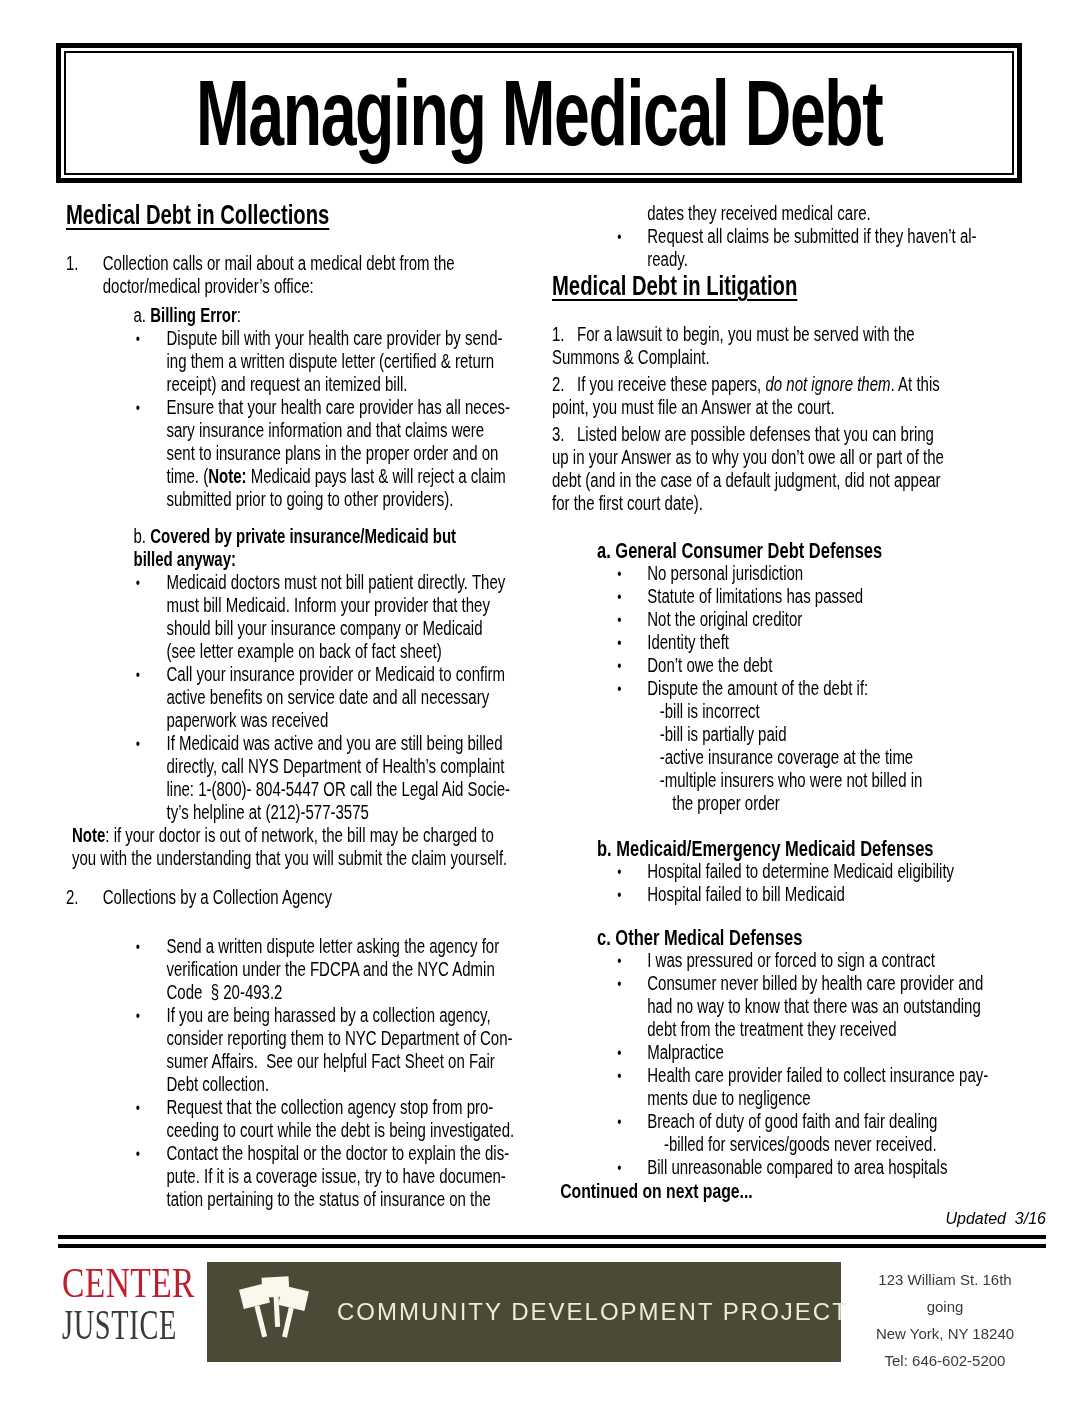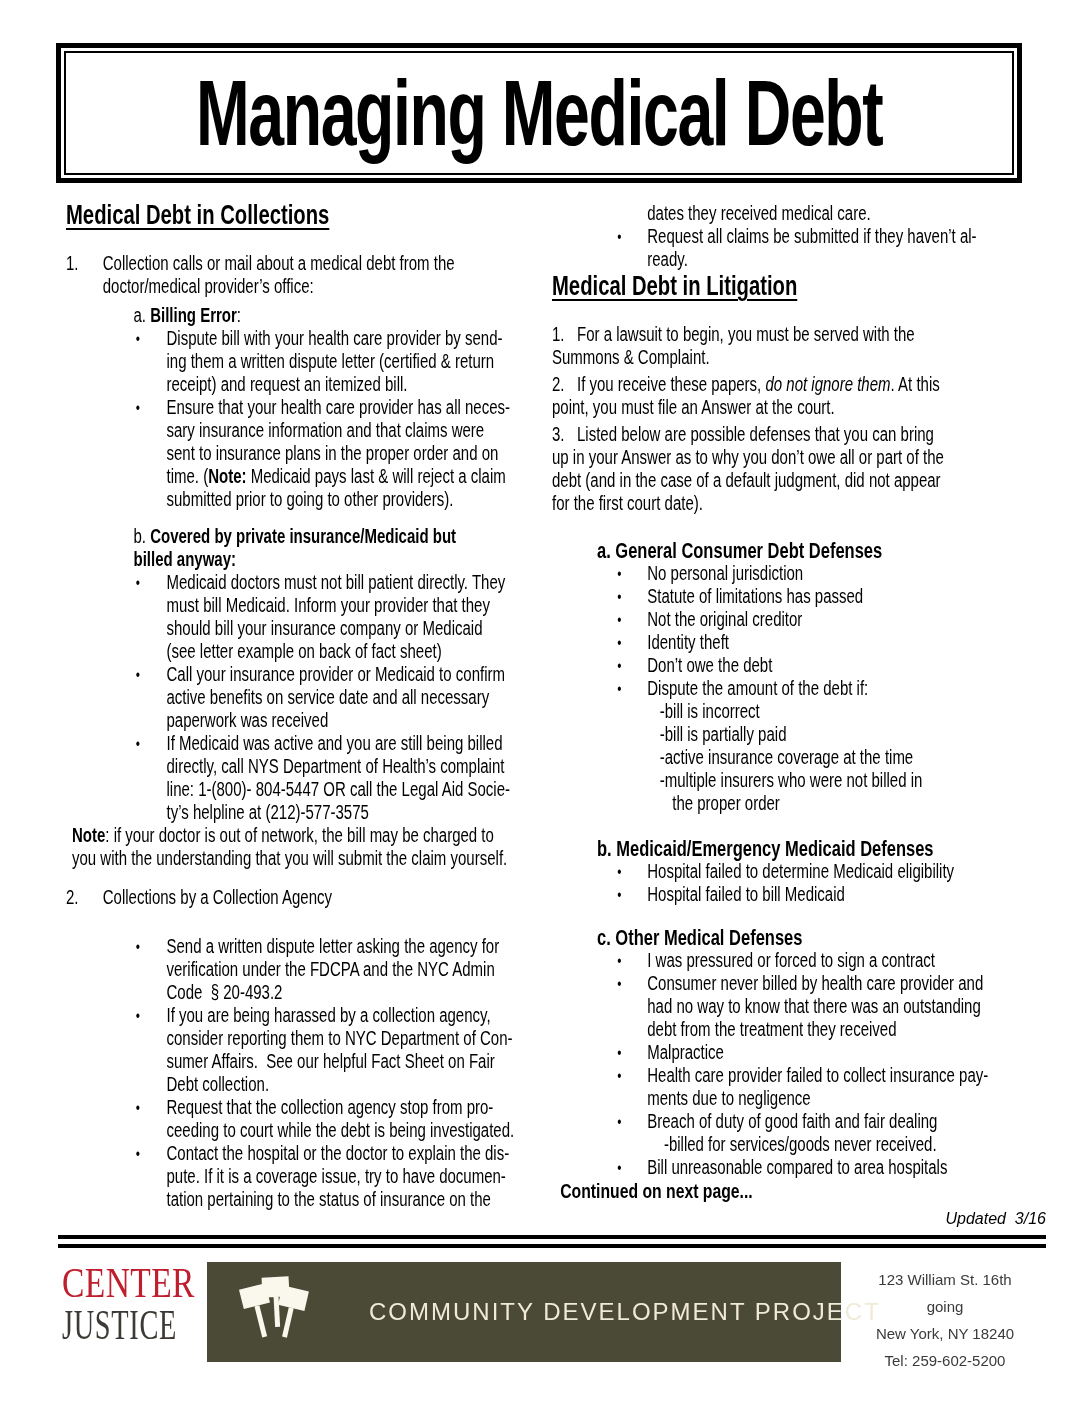--- a/index.html
+++ b/index.html
@@ -49,21 +49,21 @@
   .bottom-rule{position:absolute;top:1235px;left:58px;width:988px;height:5px;border-top:4px solid #000;border-bottom:4px solid #000;}
 
   
   .logo{position:absolute;left:62px;top:1262px;font-family:"Liberation Serif",serif;}
   .logo-line{display:block;height:42px;line-height:42px;font-size:43px;white-space:nowrap;}
   .lw{display:inline-block;transform-origin:0 50%;}
   .lw-u{transform:scaleX(0.92);letter-spacing:1px;}
   .lw-j{transform:scaleX(0.66);letter-spacing:1px;}
   .lw-c{transform:scaleX(0.78);letter-spacing:0.5px;}
 
-  .banner{position:absolute;left:207px;top:1262px;width:634px;height:100px;display:flex;align-items:center;gap:32px;}
+  .banner{position:absolute;left:207px;top:1262px;width:634px;height:100px;display:flex;align-items:center;}
   .banner-icon{margin-left:30px;flex:none;}
   .banner-text{margin-left:28px;font-size:24px;letter-spacing:2px;white-space:nowrap;}
 
   .address{position:absolute;left:852px;top:1266px;width:186px;text-align:center;font-size:15px;line-height:27px;color:#3a3a3a;}
 </style>
 </head>
 <body>
 
 <div class="title-box">
   <div class="title-inner">
@@ -288,14 +288,14 @@
       </g>
     </g>
   </svg>
   <span class="banner-text" style="color: rgb(240, 235, 216);">COMMUNITY DEVELOPMENT PROJECT</span>
 </div>
 
 <div class="address">
     <div>123 William St. 16th</div>
     <div>going</div>
     <div>New York, NY 18240</div>
-    <div>Tel: 259-602-5200</div>
+    <div>Tel: 646-602-5200</div>
   </div>
 
 </body></html>

